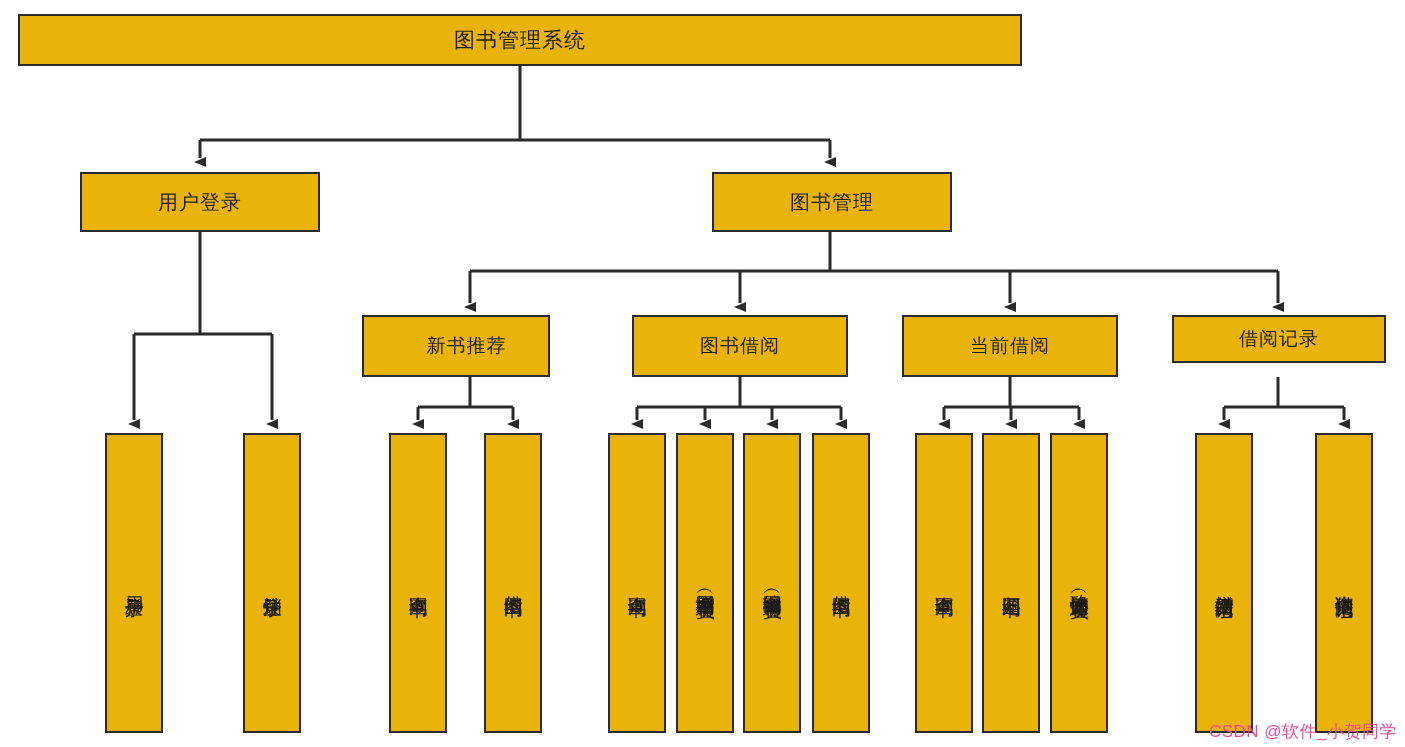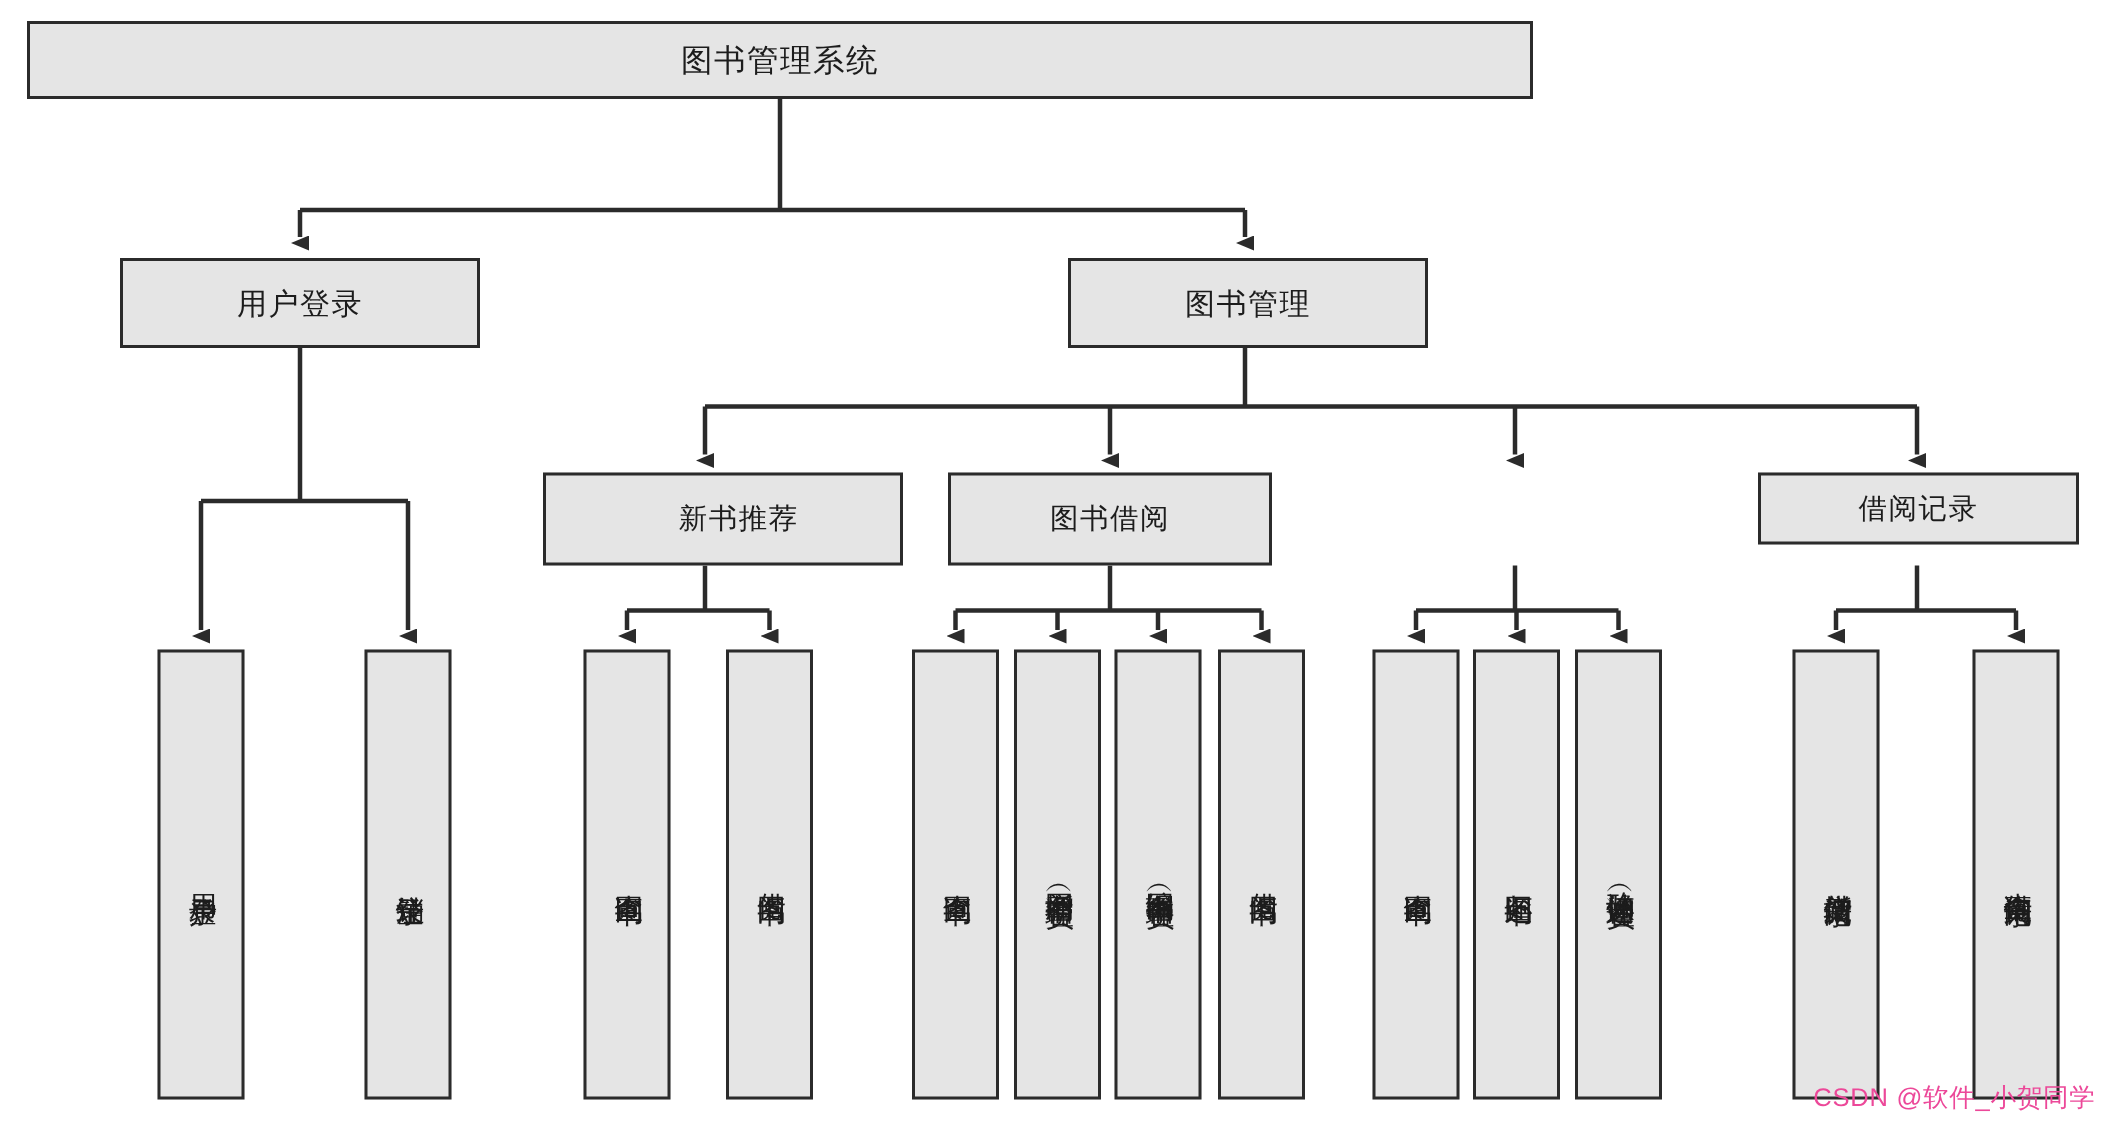--- a/index.html
+++ b/index.html
@@ -23,21 +23,21 @@
     left: 0;
     top: 0;
     width: 1405px;
     height: 747px;
     pointer-events: none;
   }
   .node {
     position: absolute;
     box-sizing: border-box;
     border: 2px solid #2b2b2b;
-    background: #e5e5e5;
+    background: #eab308;
     display: flex;
     align-items: center;
     justify-content: center;
     color: #1c1c1c;
     overflow: hidden;
   }
   .node.root {
     font-size: 21px;
   }
   .node.level2 {
@@ -133,26 +133,29 @@
     <span class="hlabel">图书管理系统</span>
   </div>
 
   <div class="node level2" style="left:80px; top:172px; width:240px; height:60px;">
     <span class="hlabel">用户登录</span>
   </div>
   <div class="node level2" style="left:712px; top:172px; width:240px; height:60px;">
     <span class="hlabel">图书管理</span>
   </div>
 
-  <div class="node level3" style="left:362px; top:315px; width:240px; height:62px;padding-left:21px;">
+  <div class="node level3" style="left:362px; top:315px; width:188px; height:62px;padding-left:21px;">
     <span class="hlabel">新书推荐</span>
   </div>
   <div class="node level3" style="left:632px; top:315px; width:216px; height:62px;">
     <span class="hlabel">图书借阅</span>
   </div>
+  <div class="node level3" style="left:902px; top:315px; width:216px; height:62px;">
+    <span class="hlabel">当前借阅</span>
+  </div>
   <div class="node level3" style="left:1172px; top:315px; width:214px; height:48px;">
     <span class="hlabel">借阅记录</span>
   </div>
 
   <div class="node leaf" style="left:105px; top:433px; width:58px; height:300px;">
     <span class="vlabel">用户登录</span>
   </div>
   <div class="node leaf" style="left:243px; top:433px; width:58px; height:300px;">
     <span class="vlabel">注销登录</span>
   </div>

